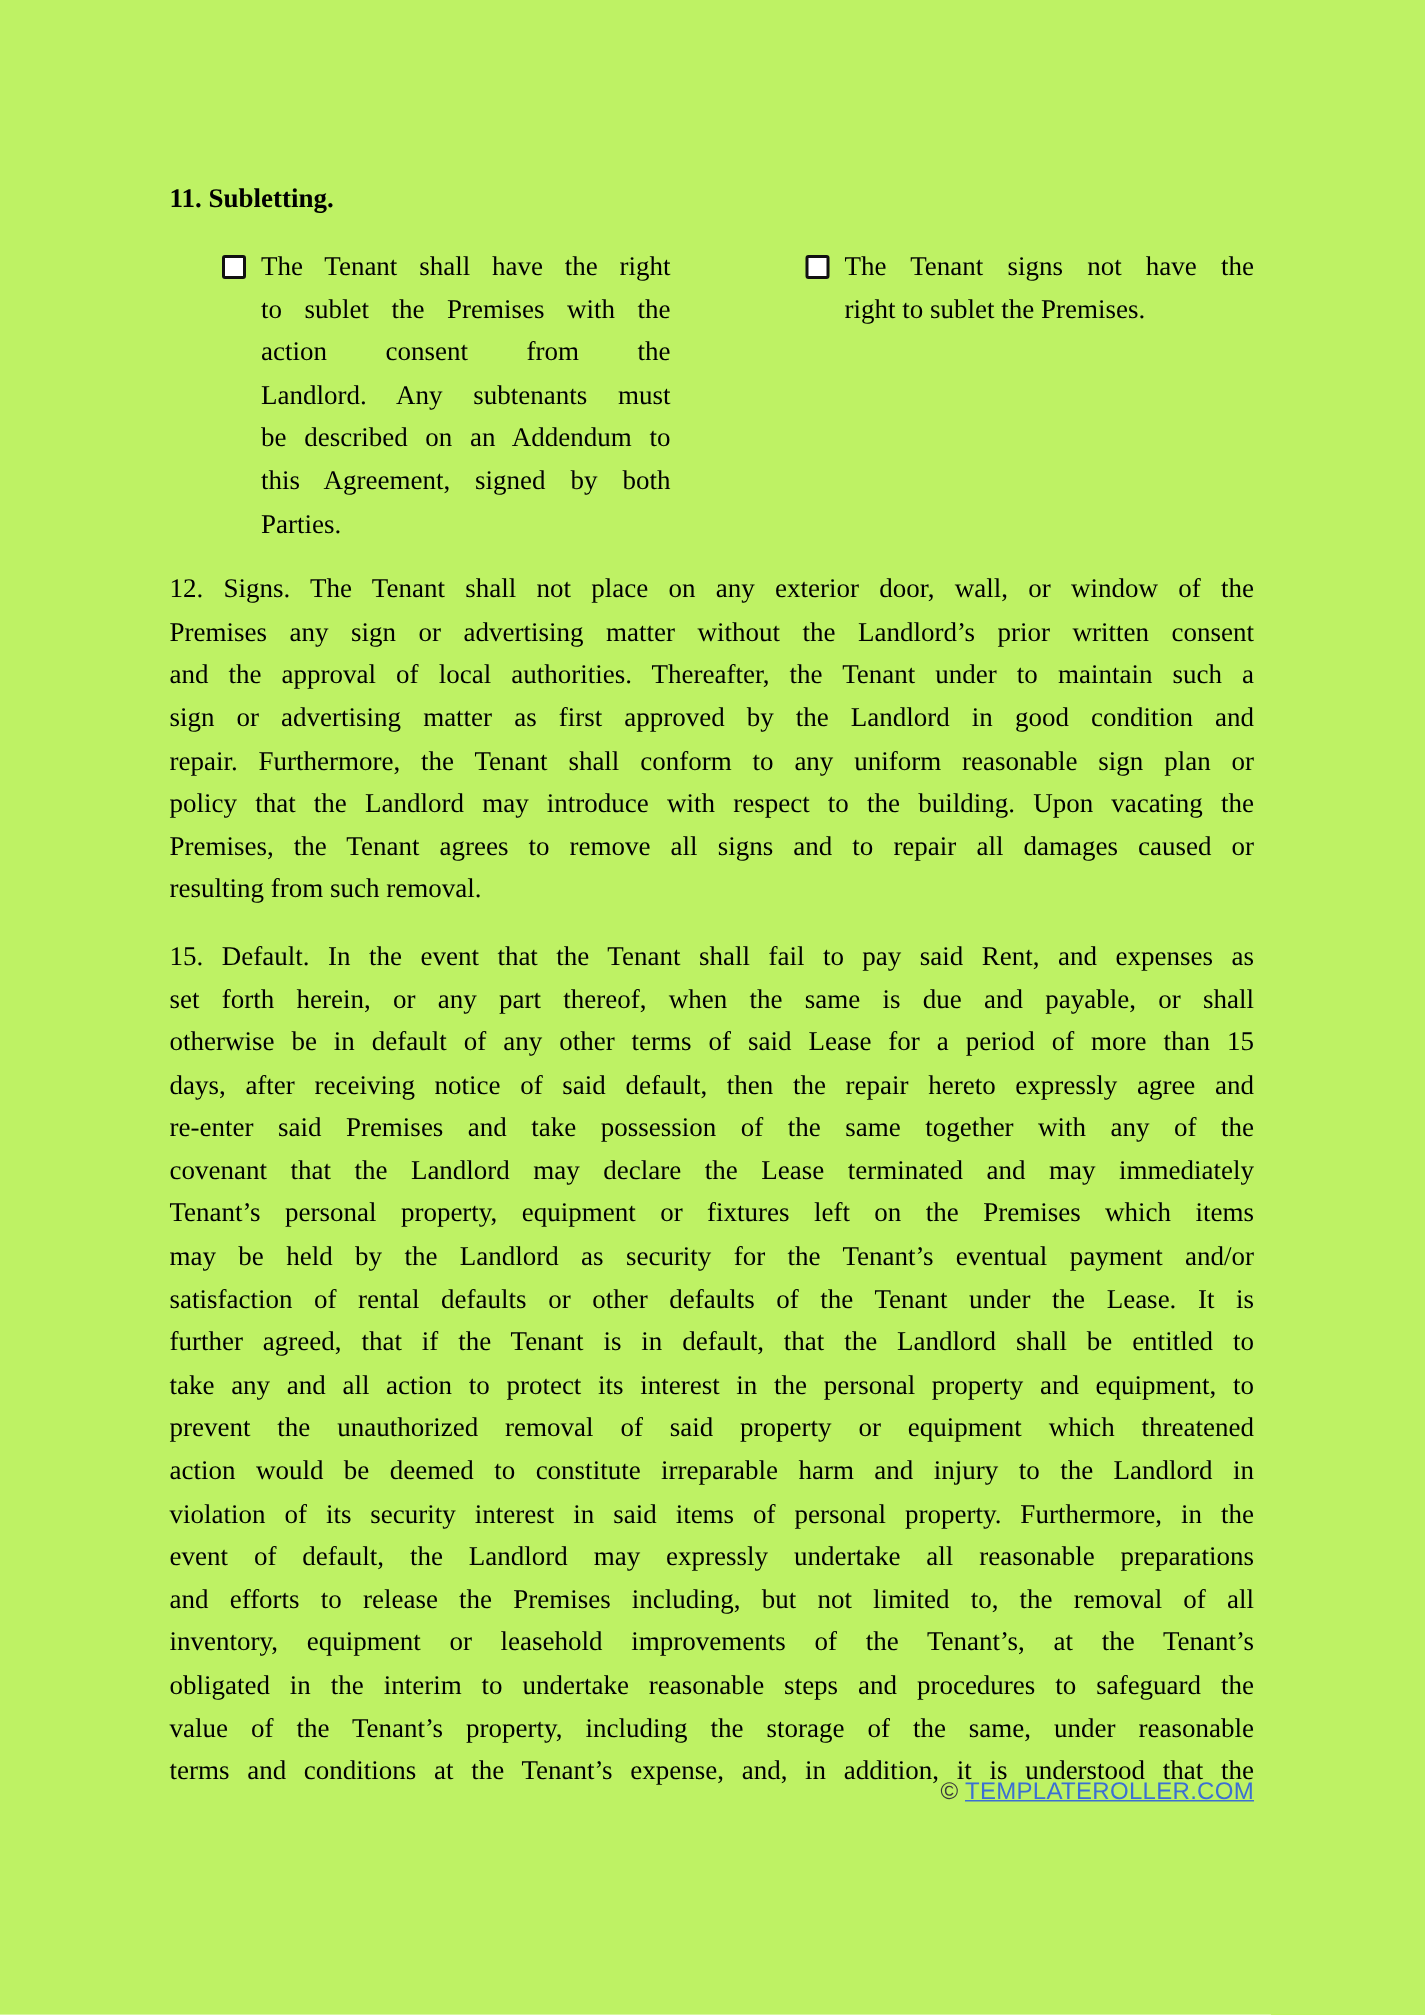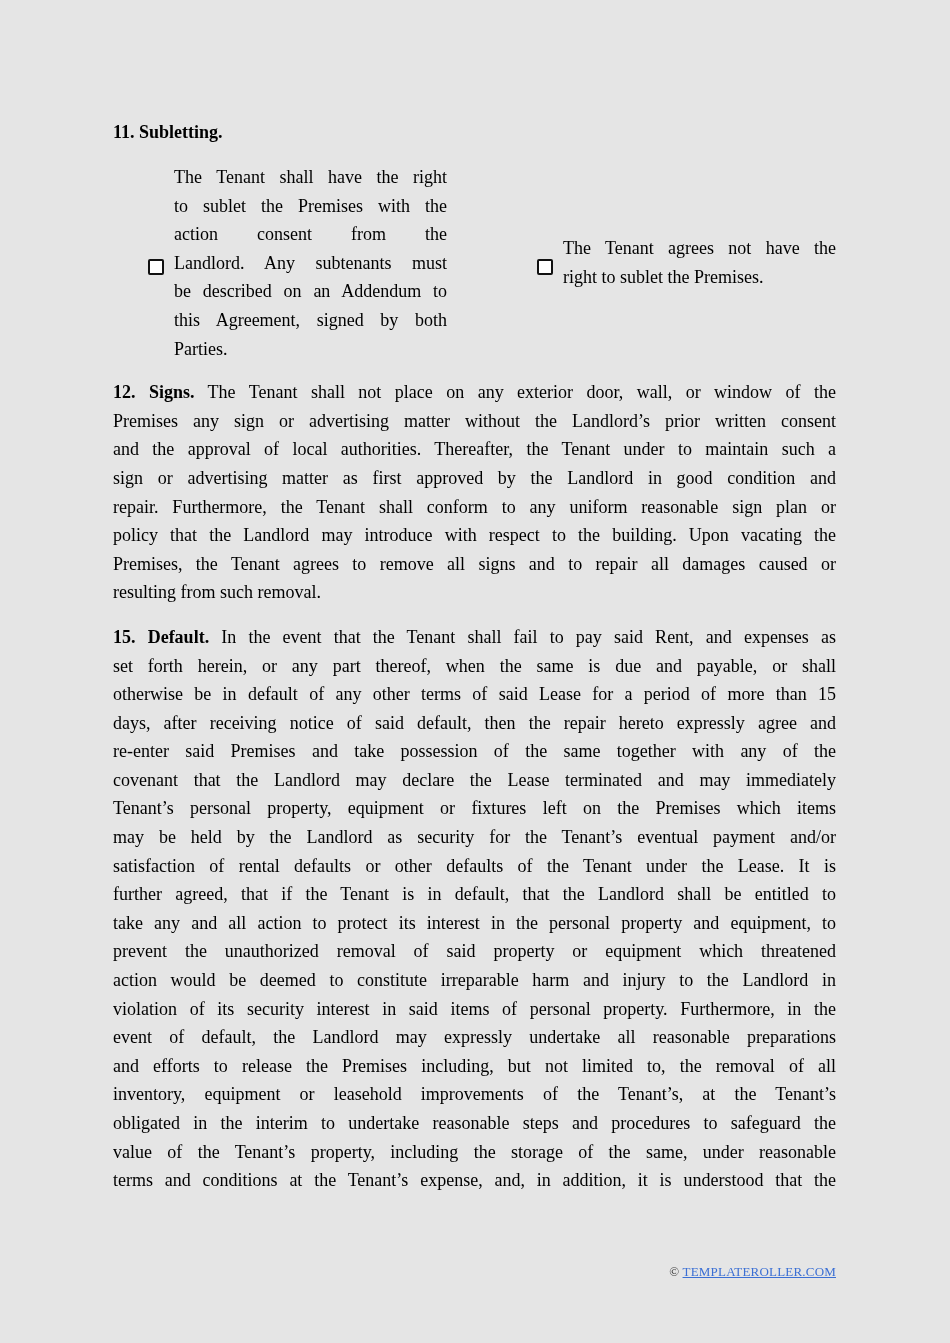--- a/index.html
+++ b/index.html
@@ -9,21 +9,21 @@
   }
   body {
     width: 950px;
     height: 1343px;
     position: relative;
     overflow: hidden;
   }
   .page {
     position: absolute;
     inset: 0;
-    background: #e5e5e5;
+    background: #bef264;
   }
   .content {
     position: absolute;
     left: 113px;
     top: 0;
     width: 723px;
     font-family: "Liberation Serif", serif;
     font-size: 18px;
     color: #000000;
   }
@@ -36,21 +36,21 @@
   }
   .options-row {
     display: flex;
     margin-top: 17px;
     margin-left: 34px;
     gap: 89px;
   }
   .option {
     width: 300px;
     display: flex;
-    align-items: center;
+    align-items: flex-start;
   }
   .checkbox {
     flex: 0 0 auto;
     width: 12px;
     height: 12px;
     border: 2px solid #111111;
     border-radius: 2px;
     margin: 7px 10px 0 1px;
     background: #ffffff;
   }
@@ -59,34 +59,34 @@
   }
   .jline {
     line-height: 28.6px;
     text-align: justify;
     text-align-last: justify;
   }
   .jline.last {
     text-align-last: left;
   }
   .jline b {
-    font-weight: 700;
+    font-weight: 400;
   }
   .para {
     margin-top: 15px;
   }
   .para-default {
     margin-top: 16px;
   }
   .page-footer {
     position: absolute;
-    top: 1264px;
+    top: 1186px;
     right: 114px;
-    font-family: Liberation Serif, serif;
-    font-size: 13px;
+    font-family: Liberation Sans, sans-serif;
+    font-size: 16px;
     color: #3a3a3a;
     letter-spacing: 0.2px;
   }
   .page-footer a {
     color: #3b6fd4;
     text-decoration: underline;
     cursor: pointer;
   }
 </style>
 </head>
@@ -106,21 +106,21 @@
             <div class="jline">action consent from the</div>
             <div class="jline">Landlord. Any subtenants must</div>
             <div class="jline">be described on an Addendum to</div>
             <div class="jline">this Agreement, signed by both</div>
             <div class="jline last">Parties.</div>
           </div>
       </div>
       <div class="option">
         <span class="checkbox"></span>
         <div class="option-text">
-            <div class="jline">The Tenant agrees not have the</div>
+            <div class="jline">The Tenant signs not have the</div>
             <div class="jline last">right to sublet the Premises.</div>
           </div>
       </div>
     </div>
 
     <div class="para">
         <div class="jline"><b>12. Signs.</b> The Tenant shall not place on any exterior door, wall, or window of the</div>
         <div class="jline">Premises any sign or advertising matter without the Landlord’s prior written consent</div>
         <div class="jline">and the approval of local authorities. Thereafter, the Tenant under to maintain such a</div>
         <div class="jline">sign or advertising matter as first approved by the Landlord in good condition and</div>

